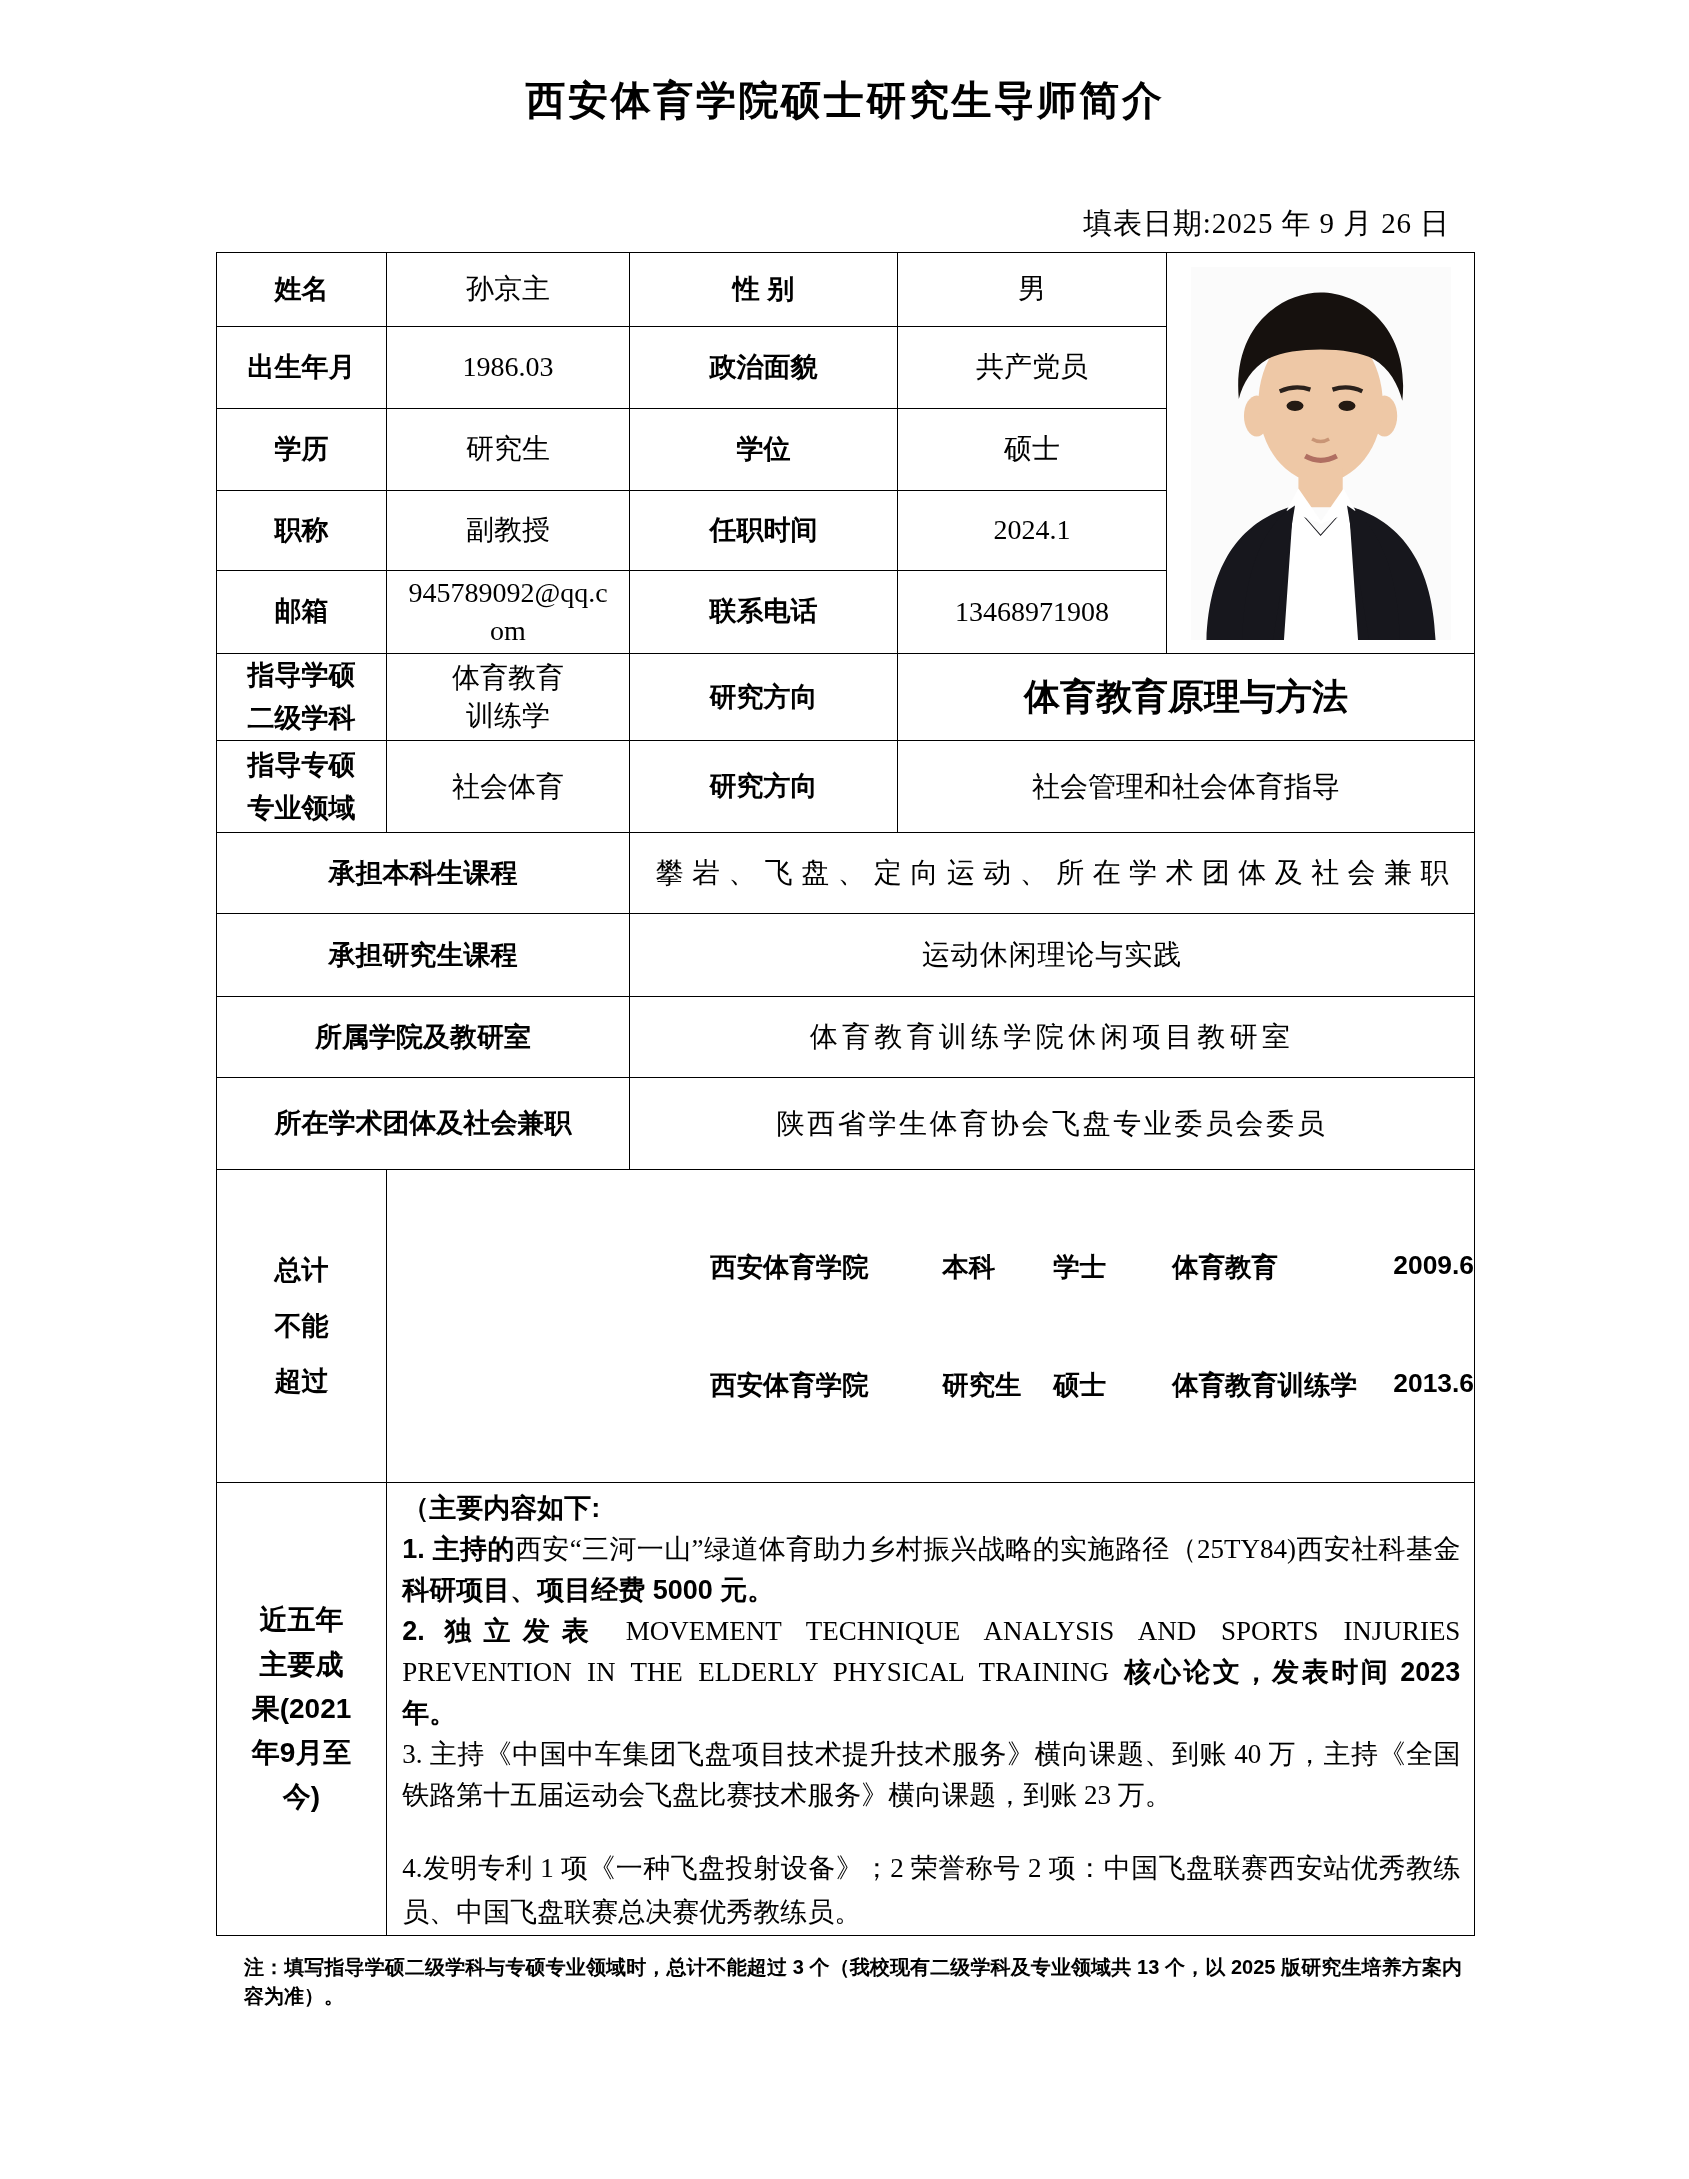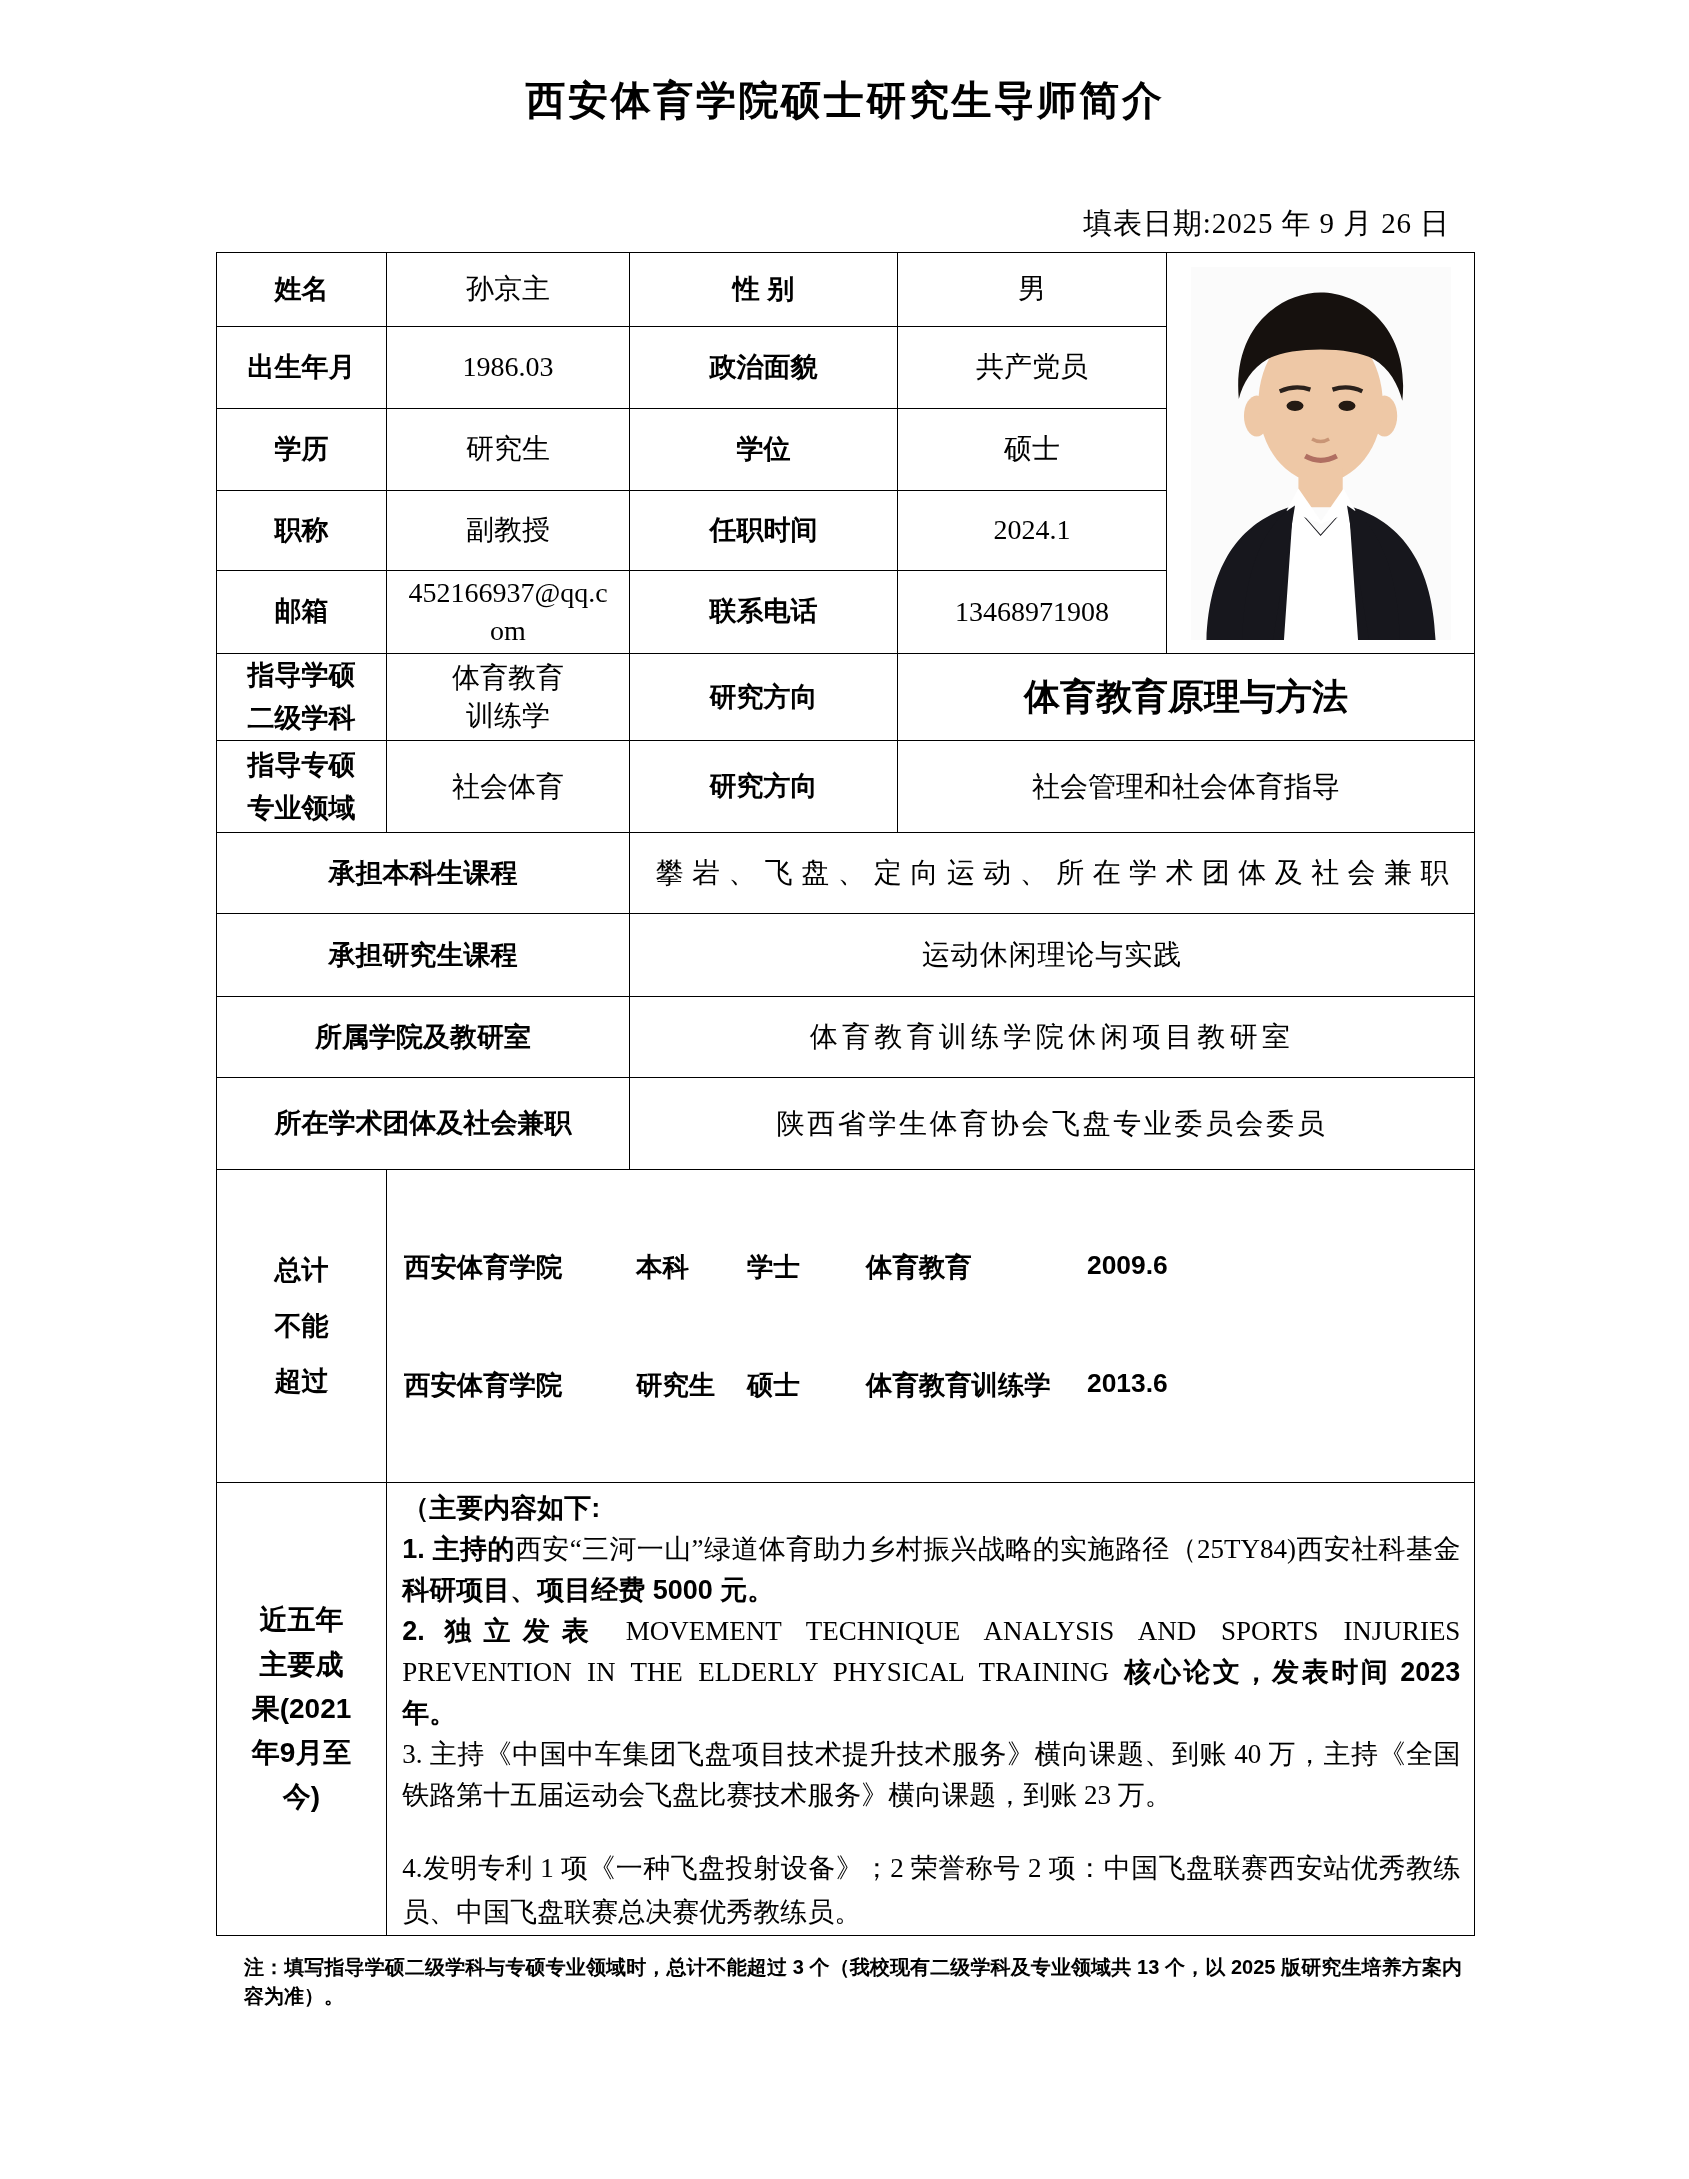--- a/index.html
+++ b/index.html
@@ -25,21 +25,21 @@
   .valb{font-weight:700;font-size:36px;}
   .w-email{display:inline-block;width:203px;word-break:break-all;line-height:1.35;}
   .w-narrow{display:inline-block;width:128px;line-height:1.35;}
   .w-glabel{display:inline-block;width:114px;word-break:break-all;line-height:1.6;}
   .ls1{letter-spacing:0.9px;}
   .ls5{letter-spacing:4.3px;}
   .ls3{letter-spacing:2.6px;}
   .stretch{display:block;margin:0 25.6px;text-align:justify;text-align-last:justify;white-space:nowrap;}
   .edu-label .w-edu{display:inline-block;width:63px;word-break:break-all;line-height:2.05;font-size:27px;}
   .edu-cell{vertical-align:middle;}
-  .edu-inner{display:flex;flex-direction:column;gap:83px;align-items:flex-start;padding-left:17px;}
+  .edu-inner{display:flex;flex-direction:column;gap:83px;align-items:flex-end;padding-left:17px;}
   .edu-line{display:flex;font-weight:700;font-size:26.4px;white-space:nowrap;text-align:left;}
   .edu-line .f-school{width:232px;}
   .edu-line .f-level{width:111px;}
   .edu-line .f-degree{width:119px;font-family:Liberation Mono, monospace;}
   .edu-line .f-major{width:221px;}
   .ach-label-cell .w-ach{display:inline-block;width:102px;word-break:break-all;line-height:1.58;font-size:28px;}
   .ach-cell{vertical-align:top;text-align:left;padding:5.1px 13.6px 0 15.3px;}
   .ach-intro{font-size:27px;font-weight:700;line-height:1.5;}
   .ach-p{margin:0;font-size:27px;line-height:1.52;text-align:justify;}
   .ach-p .seg-b{font-weight:700;font-family:"Liberation Sans",sans-serif;}
@@ -113,21 +113,21 @@
     <td class="val">硕士</td>
   </tr>
   <tr style="height:80px">
     <td class="lbl">职称</td>
     <td class="val">副教授</td>
     <td class="lbl">任职时间</td>
     <td class="val">2024.1</td>
   </tr>
   <tr style="height:83px">
     <td class="lbl">邮箱</td>
-    <td class="val"><span class="w-email">452166937@qq.com</span></td>
+    <td class="val"><span class="w-email">945789092@qq.com</span></td>
     <td class="lbl">联系电话</td>
     <td class="val">13468971908</td>
   </tr>
 
   <tr style="height:83px">
     <td class="lbl"><span class="w-glabel">指导学硕二级学科</span></td>
     <td class="val"><span class="w-narrow">体育教育训练学</span></td>
     <td class="lbl">研究方向</td>
     <td class="valb" colspan="2">体育教育原理与方法</td>
   </tr>

